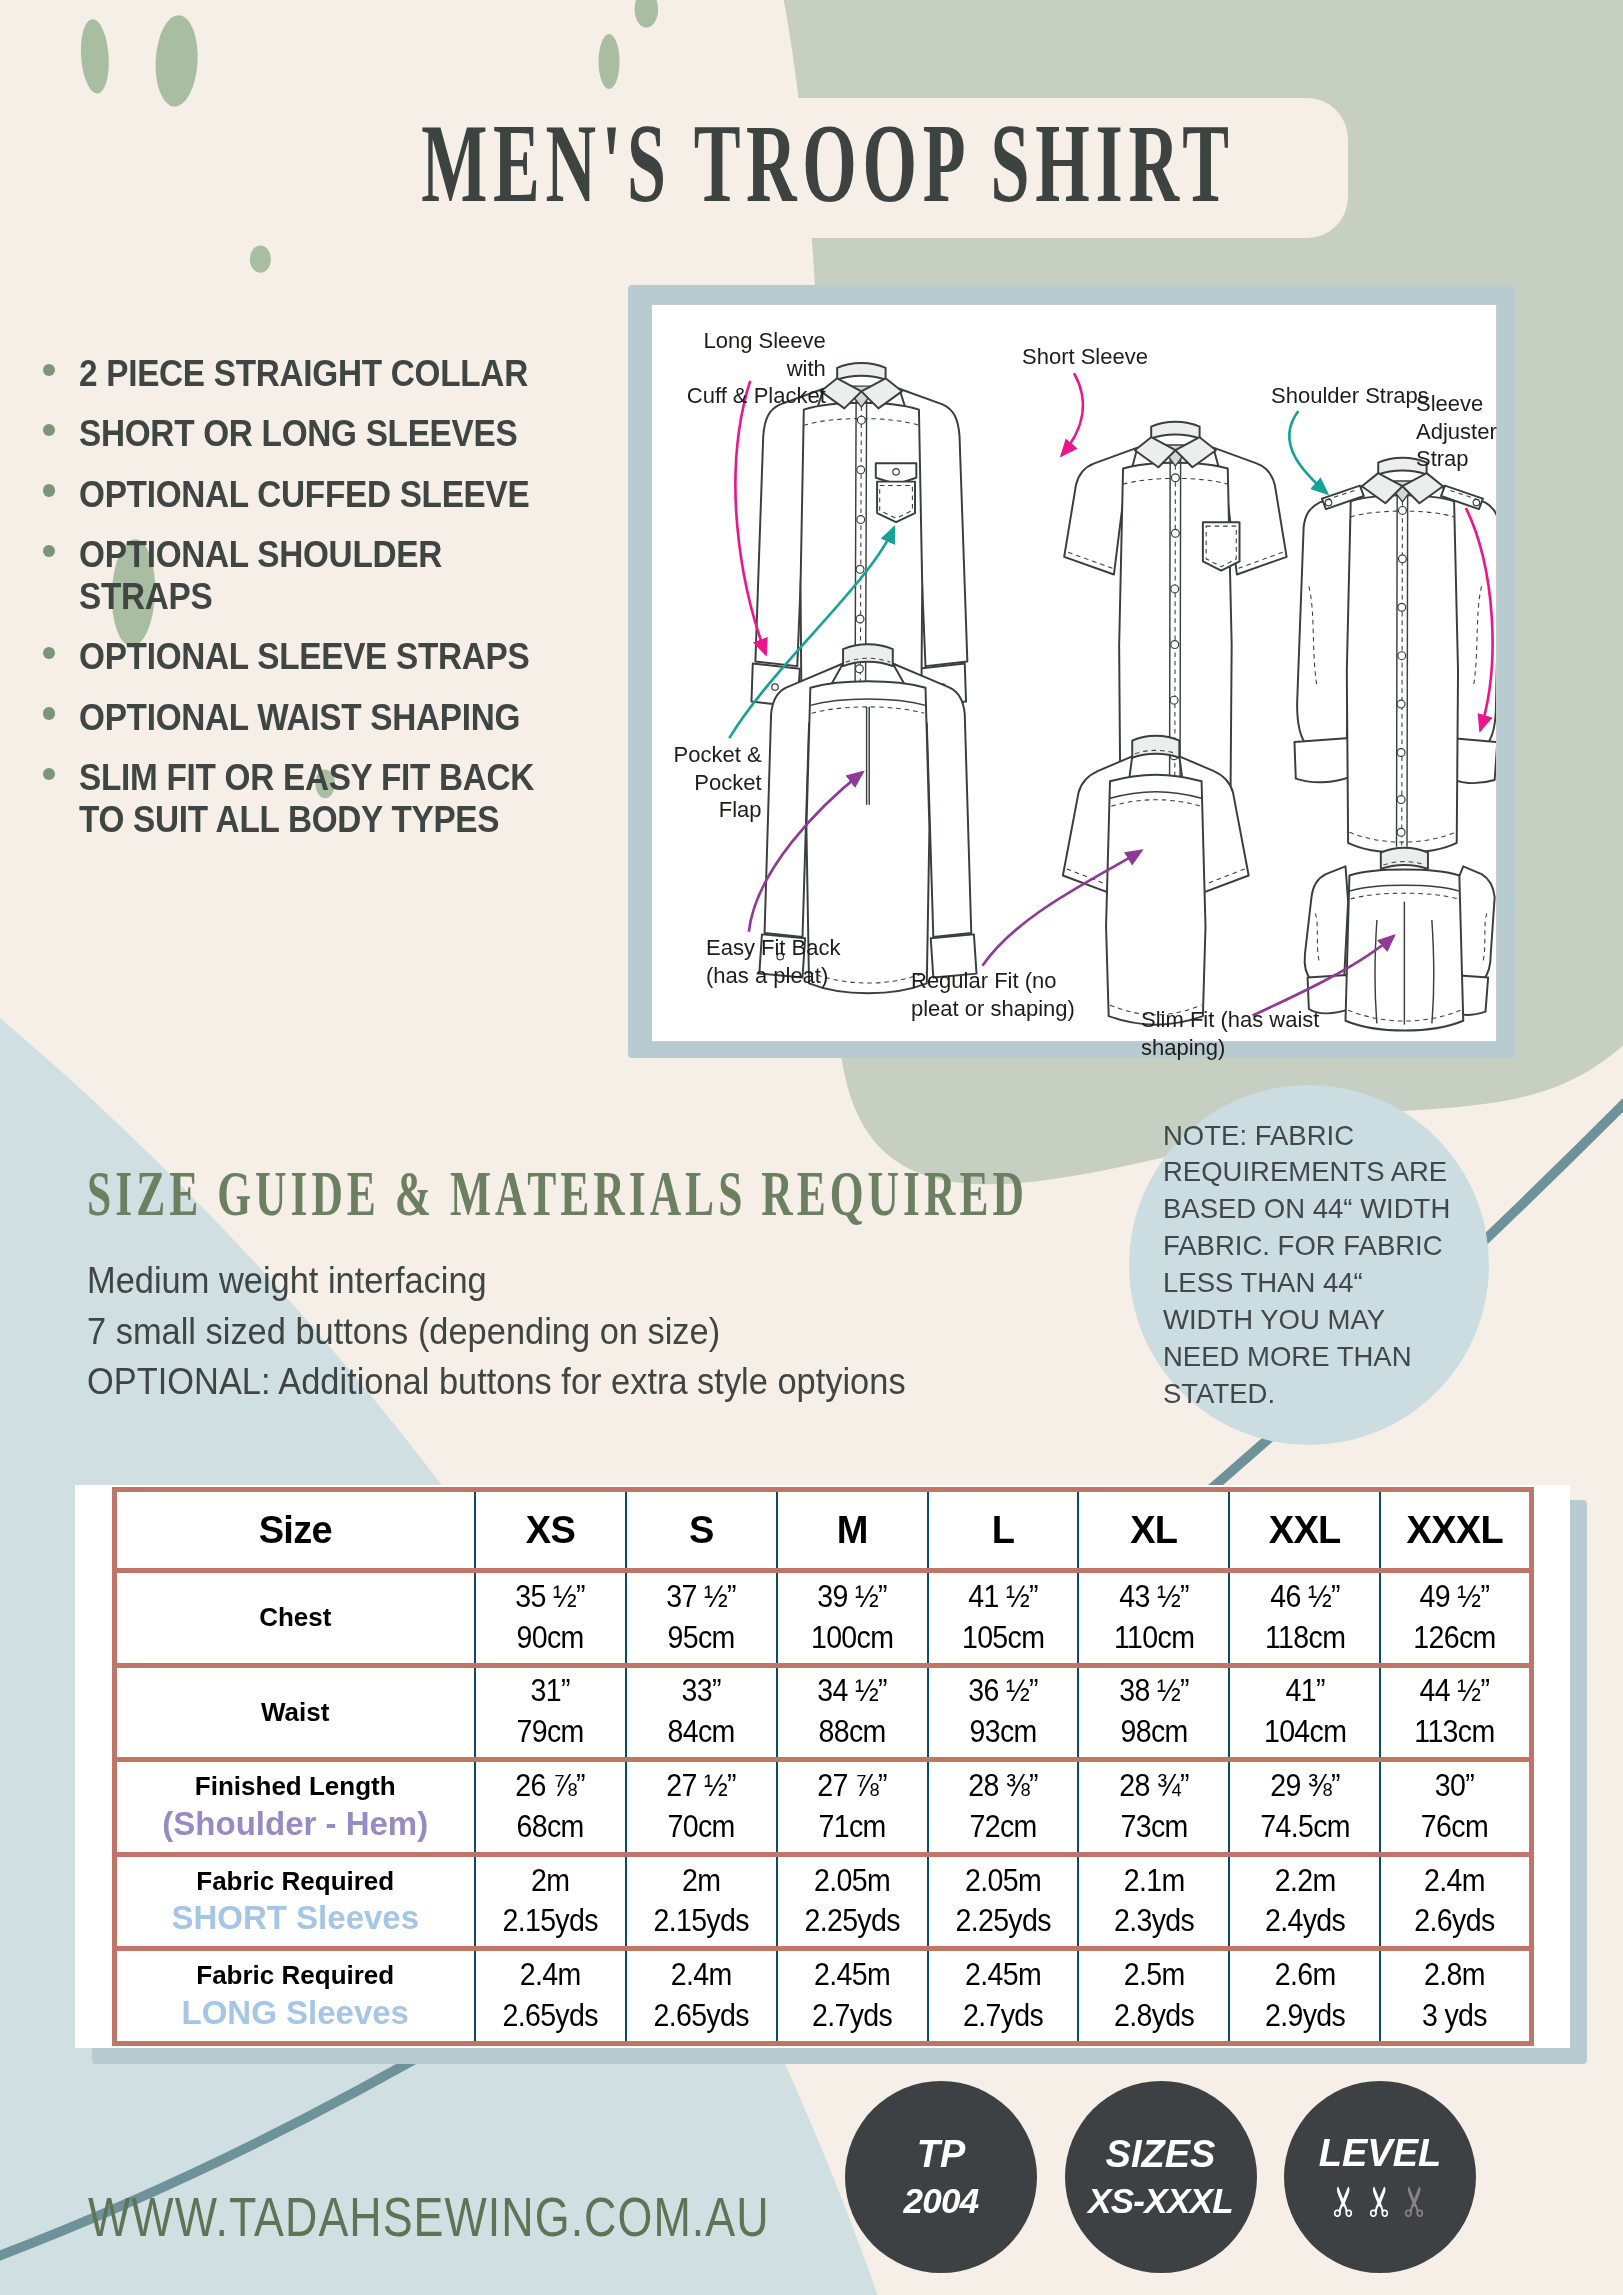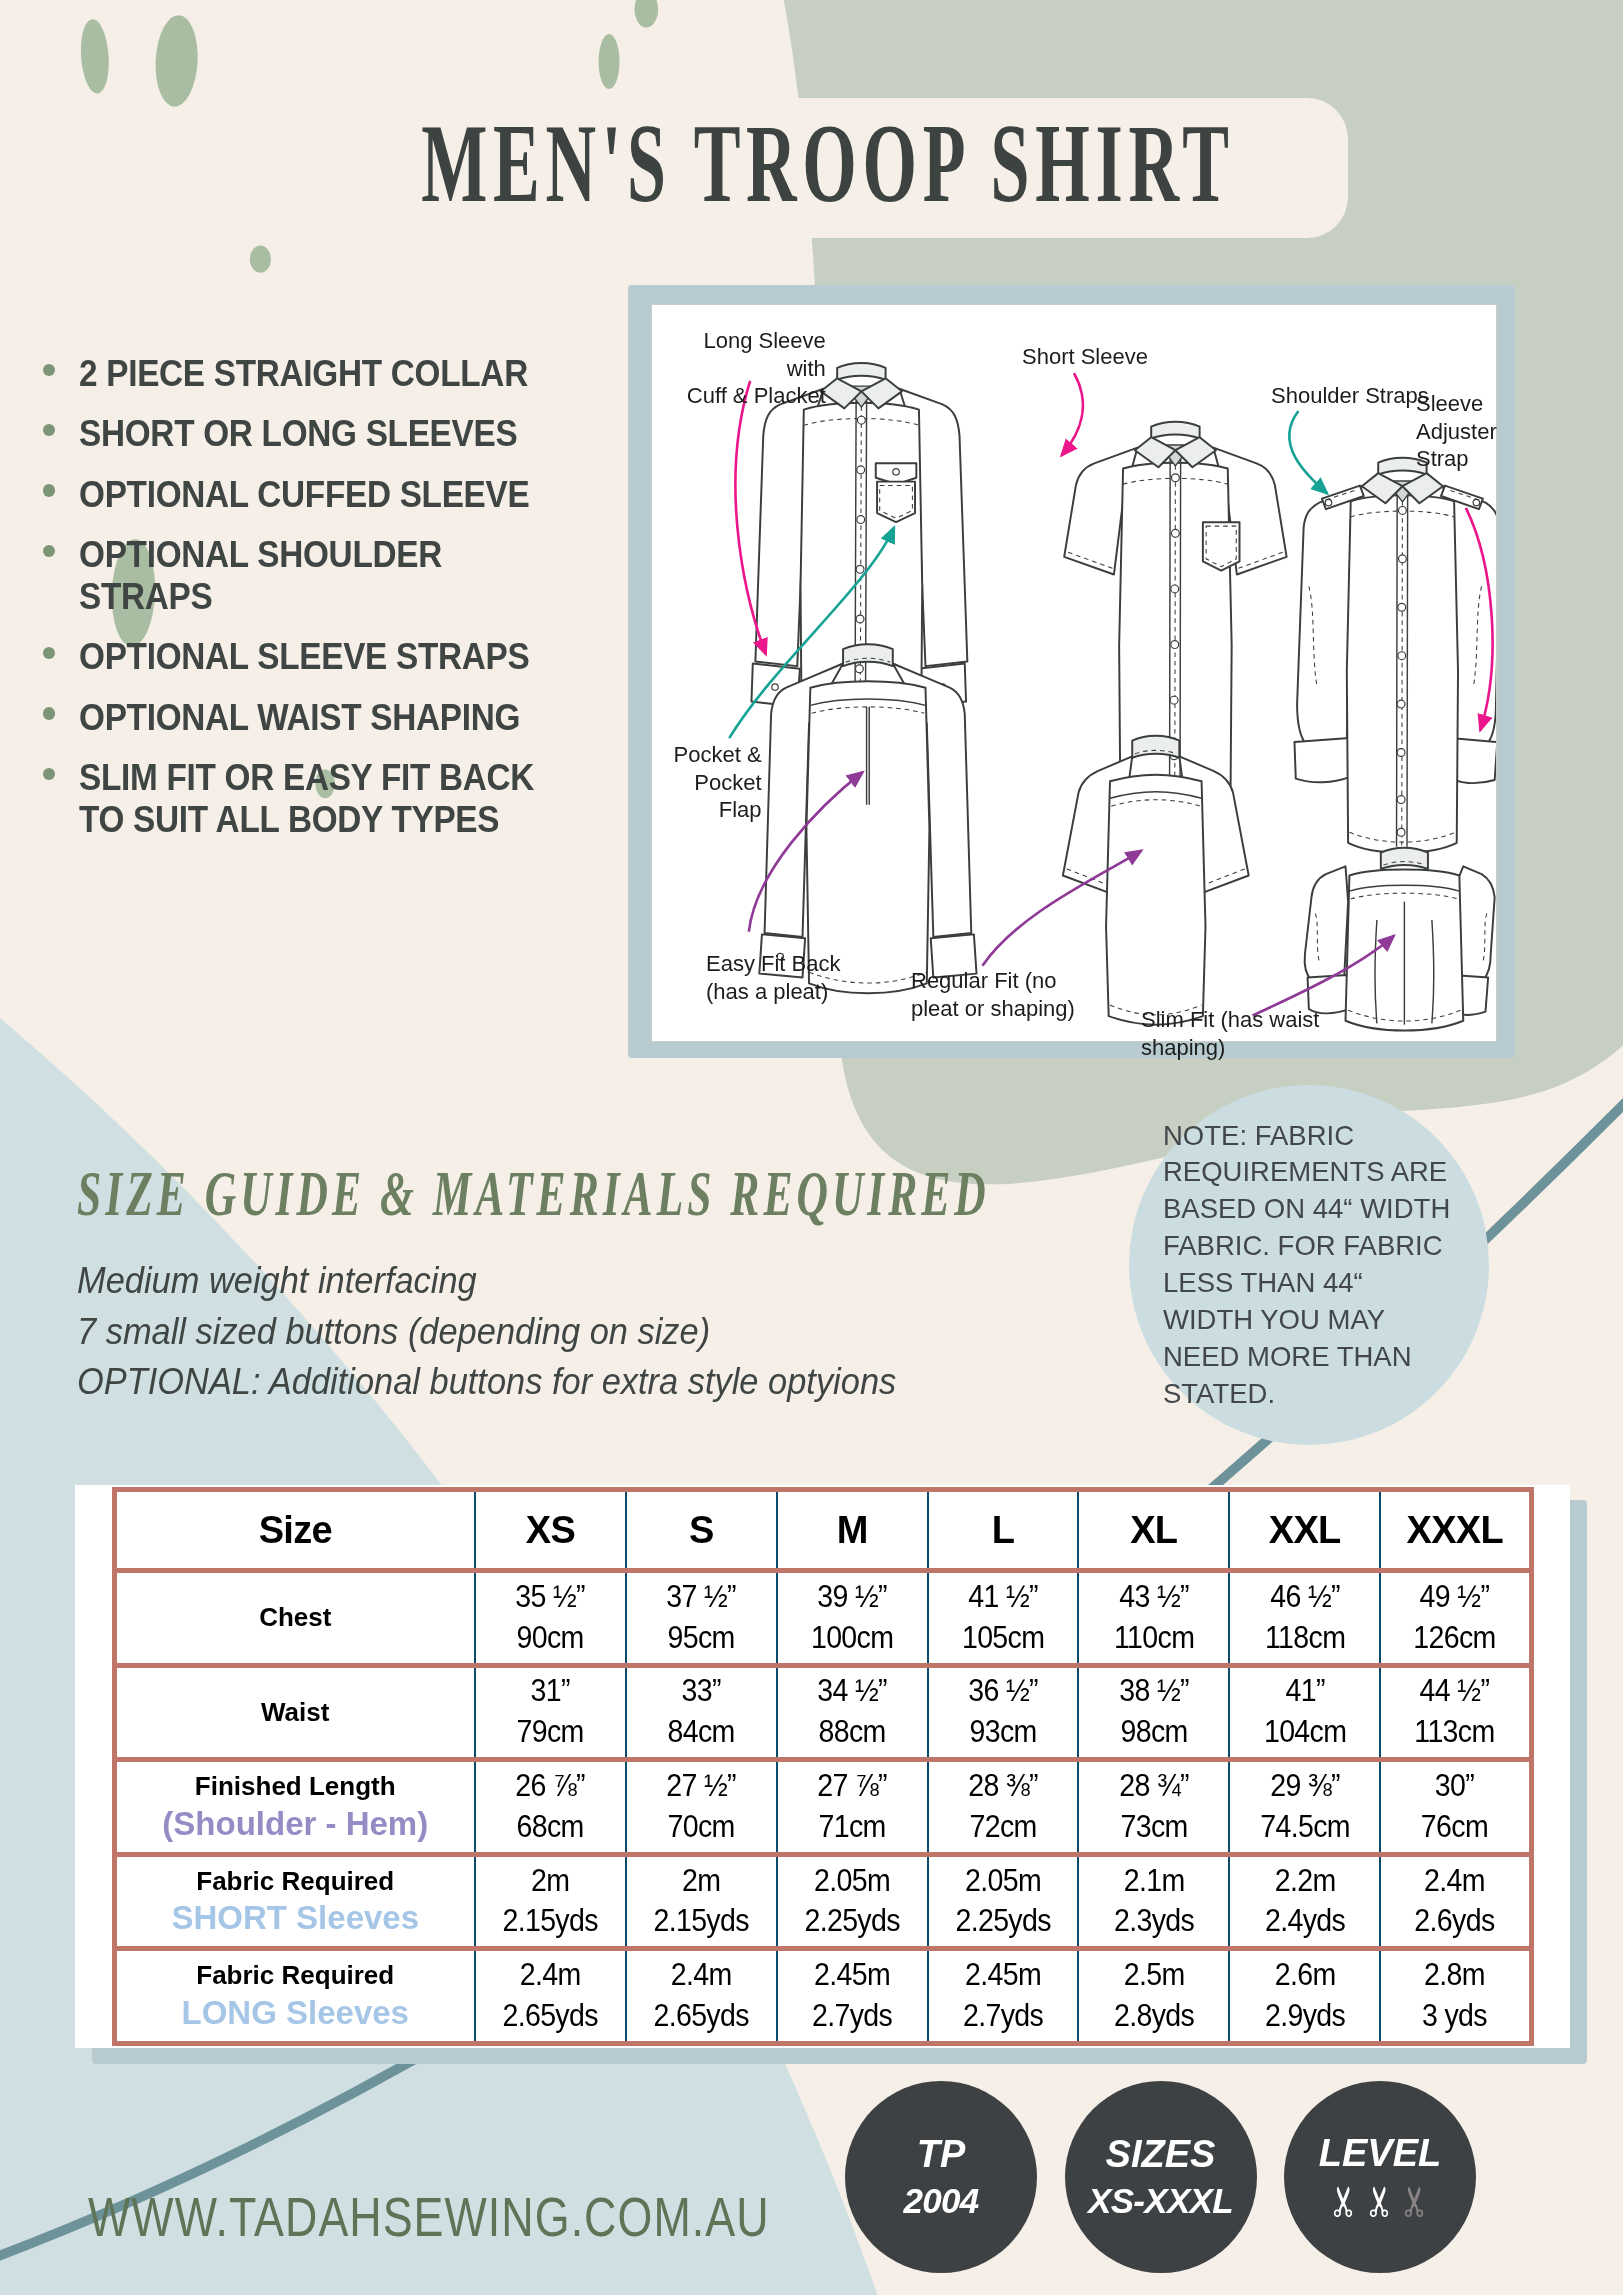--- a/index.html
+++ b/index.html
@@ -25,21 +25,21 @@
   
   .panel-backing{position:absolute;left:628px;top:285px;width:887px;height:773px;
                  background:#b7cbd0;border-radius:3.9px;z-index:1;}
   .panel{position:absolute;left:651px;top:304px;width:844px;height:736px;background:#ffffff;
          z-index:2;border:0.7px solid #c9cdc9;}
   .panel svg{position:absolute;left:0;top:0;}
   .anno{position:absolute;font-size:22px;line-height:1.26;color:#1d1d1b;white-space:pre-line;z-index:3;}
   .anno.r{text-align:right;}
 
   
-  .sizeguide{position:absolute;left:77px;top:1157px;width:1021px;z-index:2;font-style:italic;}
+  .sizeguide{position:absolute;left:87px;top:1157px;width:1021px;z-index:2;}
   .sizeguide h2{margin:0 0 25px 0;font-family:"Liberation Serif","DejaVu Serif",serif;font-weight:600;
                 font-size:64px;letter-spacing:5.9px;color:#6c8061;white-space:nowrap;
                 transform:scaleX(0.68);transform-origin:left center;}
   .sizeguide p{margin:0;font-size:37px;line-height:1.37;color:#3f4543;
                transform:scaleX(0.93);transform-origin:left top;width:108%;}
 
   
   .note-circle{position:absolute;left:1129px;top:1085px;width:360px;height:360px;border-radius:50%;
                background:#cbdde1;z-index:3;display:flex;align-items:center;justify-content:center;}
   .note-circle p{margin:0;padding:0 34px;font-size:27.5px;line-height:1.34;font-weight:500;
@@ -305,21 +305,21 @@
 
     <div class="anno r" style="left:11.8px;top:22px;width:162px;">Long Sleeve with
 Cuff &amp; Placket</div>
     <div class="anno" style="left:370px;top:38px;">Short Sleeve</div>
     <div class="anno" style="left:619px;top:77px;text-align:right;">Shoulder Straps</div>
     <div class="anno" style="left:764px;top:85px;width:79px;">Sleeve
 Adjuster
 Strap</div>
     <div class="anno r" style="left:2.6px;top:436px;width:107px;">Pocket &amp;
 Pocket Flap</div>
-    <div class="anno" style="left:54px;top:629px;margin-top:16px;">Easy Fit Back
+    <div class="anno" style="left:54px;top:629px;">Easy Fit Back
 (has a pleat)</div>
     <div class="anno" style="left:259px;top:662px;">Regular Fit (no
 pleat or shaping)</div>
     <div class="anno" style="left:489px;top:701px;">Slim Fit (has waist
 shaping)</div>
   </div>
 
   <div class="sizeguide">
     <h2>SIZE GUIDE &amp; MATERIALS REQUIRED</h2>
     <p>Medium weight interfacing</p>

